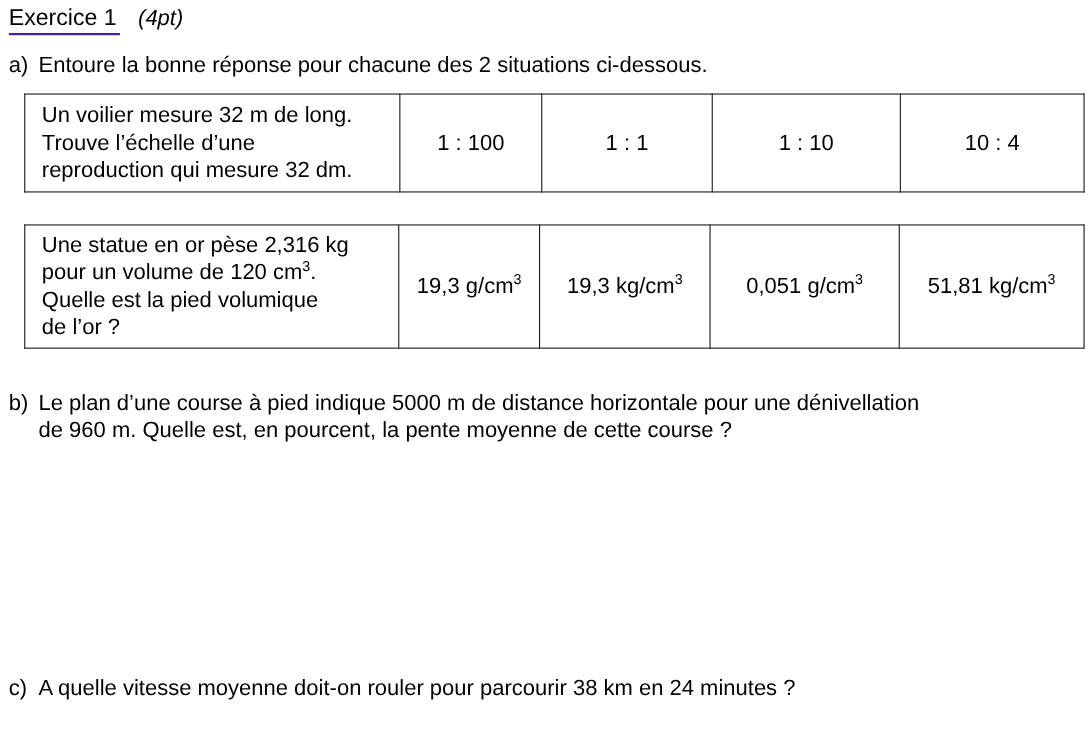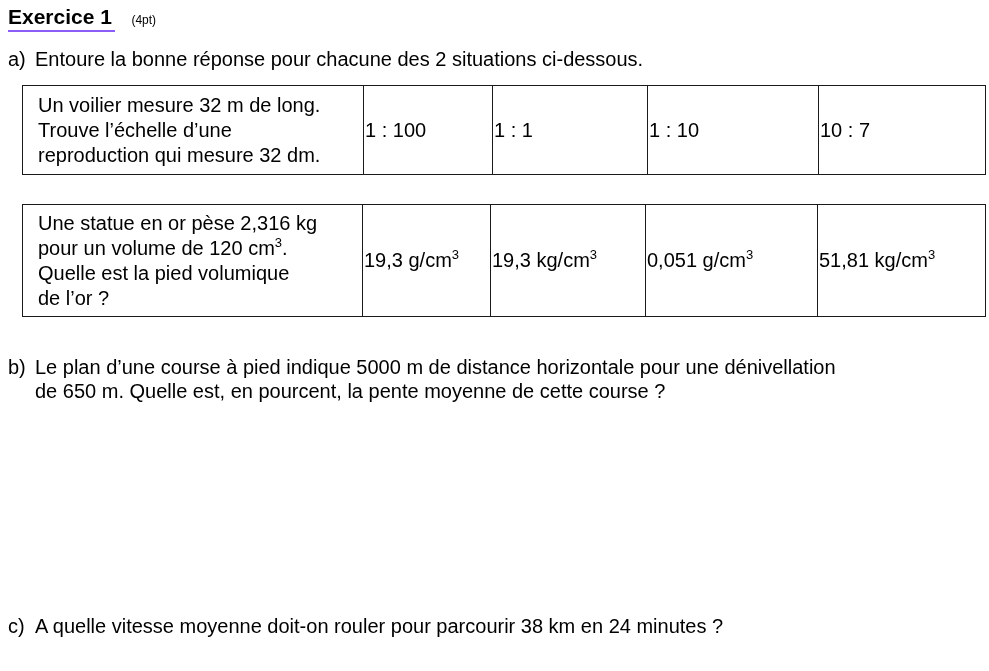--- a/index.html
+++ b/index.html
@@ -9,46 +9,46 @@
     color: #000000;
     font-family: "Liberation Sans", "DejaVu Sans", sans-serif;
     overflow: hidden;
   }
   .page { position: relative; width: 989px; height: 671px; background: #ffffff; }
 
   
   .header { position: absolute; left: 8px; top: 5px; white-space: nowrap; }
   .title {
     display: inline-block;
-    font-size: 21px; font-weight: bold;
-    border-bottom: 2px solid #8b5cf6;
+    font-size: 21px; font-weight: normal;
+    border-bottom: 2px solid #4c1d95;
     padding-bottom: 1px; padding-right: 3px;
   }
-  .points { font-size: 12px; margin-left: 12px; }
+  .points { font-size: 20px; font-style: italic; margin-left: 12px; }
 
   
   .q-row { position: absolute; left: 8px; display: flex; font-size: 20px; line-height: 24px; }
   .q-label { flex: 0 0 27px; width: 27px; }
   .q-text { flex: 1; }
   .note { font-style: italic; font-size: 18px; line-height: 22px; margin-top: 3px; }
 
   
   table.choice-table {
     position: absolute; left: 22px;
     border-collapse: collapse; table-layout: fixed;
     font-size: 20px;
   }
   table.choice-table td { border: 1px solid #1a1a1a; }
   td.q-cell {
     vertical-align: middle;
     padding: 4px 8px 4px 15px;
     line-height: 25px;
     font-size: 20px;
   }
-  td.opt { text-align: left; vertical-align: middle; font-size: 20px; }
+  td.opt { text-align: center; vertical-align: middle; font-size: 20px; }
   sup { font-size: 13px; line-height: 0; vertical-align: super; }
   .t1 { top: 85px; width: 963px; }
   .t1 tr { height: 89px; }
   .t2 { top: 204px; width: 963px; }
   .t2 tr { height: 112px; }
 </style>
 </head>
 <body>
 
 <div class="page">
@@ -74,21 +74,21 @@
     <tbody>
         <tr>
       <td class="q-cell">
         <div>Un voilier mesure 32 m de long.</div>
         <div>Trouve l’échelle d’une</div>
         <div>reproduction qui mesure 32 dm.</div>
       </td>
       <td class="opt">1 : 100</td>
       <td class="opt">1 : 1</td>
       <td class="opt">1 : 10</td>
-      <td class="opt">10 : 7</td>
+      <td class="opt">10 : 4</td>
     </tr>
   </tbody>
     </table>
 
   <table class="choice-table t2">
     <colgroup>
       <col style="width:340px">
         <col style="width:128px">
         <col style="width:155px">
         <col style="width:172px">
@@ -107,21 +107,21 @@
       <td class="opt"><span>0,051 g/cm</span><sup>3</sup></td>
       <td class="opt"><span>51,81 kg/cm</span><sup>3</sup></td>
     </tr>
   </tbody>
     </table>
 
   <div class="q-row" style="top:355px;">
     <span class="q-label">b)</span>
     <div class="q-text">
       <div>Le plan d’une course à pied indique 5000 m de distance horizontale pour une dénivellation</div>
-      <div>de 650 m. Quelle est, en pourcent, la pente moyenne de cette course ?</div>
+      <div>de 960 m. Quelle est, en pourcent, la pente moyenne de cette course ?</div>
     </div>
   </div>
 
   <div class="q-row" style="top:614px;">
     <span class="q-label">c)</span>
     <div class="q-text">
       <div>A quelle vitesse moyenne doit-on rouler pour parcourir 38 km en 24 minutes ?</div>
     </div>
   </div>
 

